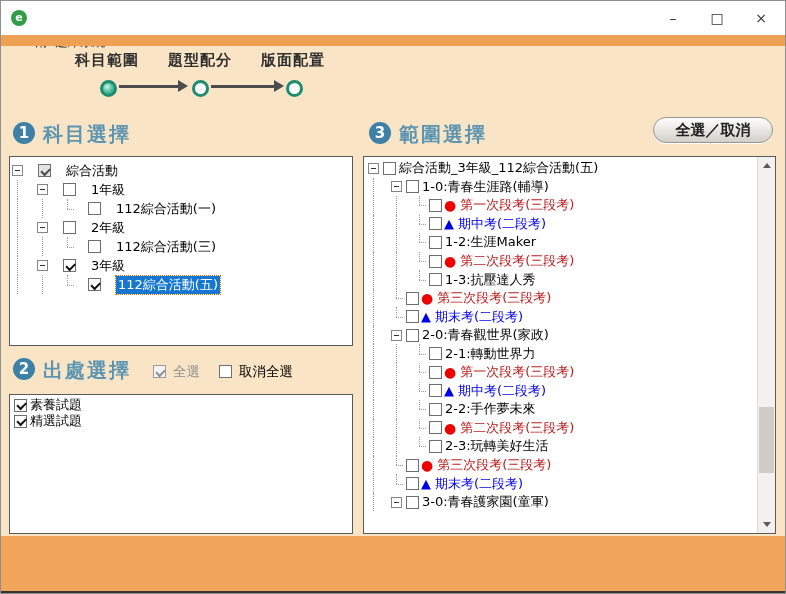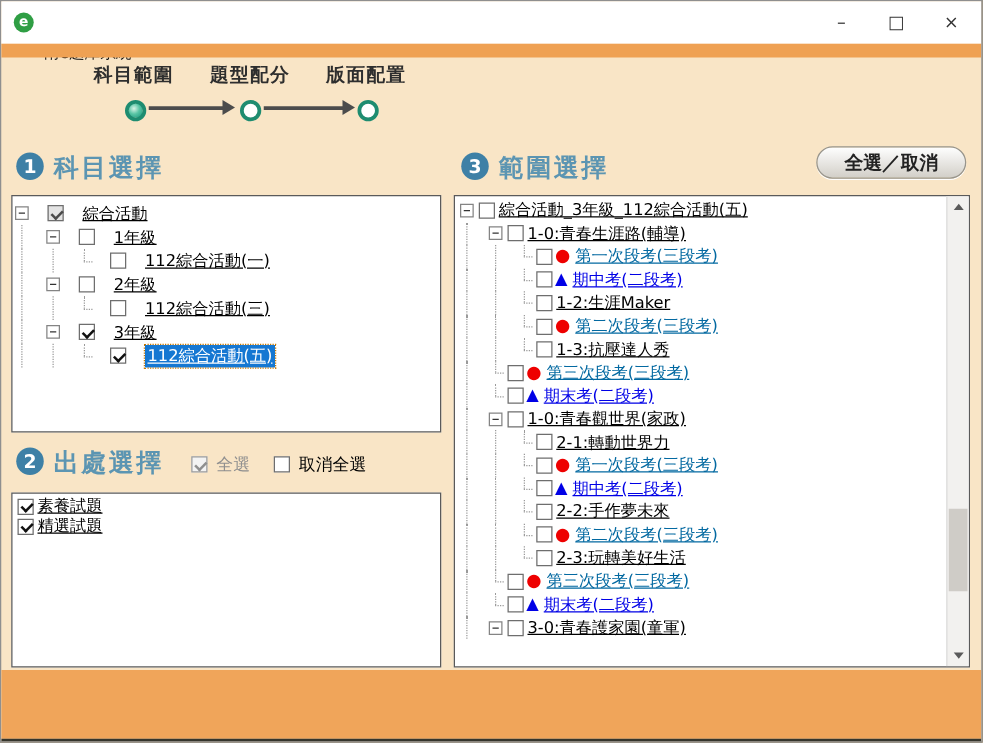--- a/index.html
+++ b/index.html
@@ -49,25 +49,25 @@
     background-position:center;background-repeat:no-repeat;}
   .stub::before{content:"";position:absolute;left:5px;top:0;height:50%;border-left:1px dotted #9a9a9a;}
   .stub::after{content:"";position:absolute;left:5px;right:1px;top:50%;border-top:1px dotted #9a9a9a;}
   .cb{flex:0 0 13px;width:13px;height:13px;border:1px solid #6e6e6e;background:#fff;position:relative;box-sizing:border-box;}
   .cb.checked::after,.cb.partial::after,.cb.gray::after{content:"";position:absolute;left:1.5px;top:2.5px;width:7px;height:3.5px;
     border-left:2px solid #111;border-bottom:2px solid #111;transform:rotate(-45deg);}
   .cb.partial{background:#e3e3e3;}
   .cb.partial::after{border-color:#4a4a4a;}
   .cb.gray{border-color:#9a9a9a;background:#f3f3f3;}
   .cb.gray::after{border-color:#8f8f8f;}
-  .lbl{white-space:nowrap;text-decoration:underline;}
+  .lbl{white-space:nowrap;}
   .p1 .lbl{margin-left:15px;}
   .p3 .lbl{margin-left:3px;text-align:right;}
   .sel{background:#1577D2;color:#fff;outline:1px dotted #c87800;padding:0 2px;}
-  .t-red{color:#0369a1;}
+  .t-red{color:#b91c1c;}
   .t-blue{color:#0000E6;}
   .mk{margin:0 1px 0 2px;line-height:1;}
   .mk-circle{color:#EE0000;font-size:14px;}
   .mk-triangle{color:#0000E6;font-size:13px;}
   
   .hcb{position:absolute;}
   .hlabel{position:absolute;font-size:13.5px;}
   
   .litem{display:flex;align-items:center;height:16px;font-size:13px;}
   .litem .lbl{margin-left:3px;}
@@ -238,21 +238,21 @@
           <span class="rail"></span>
           <span class="slot stub"></span>
           <span class="cb unchecked"></span>
           <span class="mk mk-triangle">▲</span>
           <span class="lbl t-blue">期末考(二段考)</span>
         </div>
         <div class="trow p3">
           <span class="rail"></span>
           <span class="slot expander"></span>
           <span class="cb unchecked"></span>
-          <span class="lbl">1-0:青春觀世界(家政)</span>
+          <span class="lbl">2-0:青春觀世界(家政)</span>
         </div>
         <div class="trow p3">
           <span class="rail"></span>
           <span class="rail"></span>
           <span class="slot stub"></span>
           <span class="cb unchecked"></span>
           <span class="lbl">2-1:轉動世界力</span>
         </div>
         <div class="trow p3">
           <span class="rail"></span>

